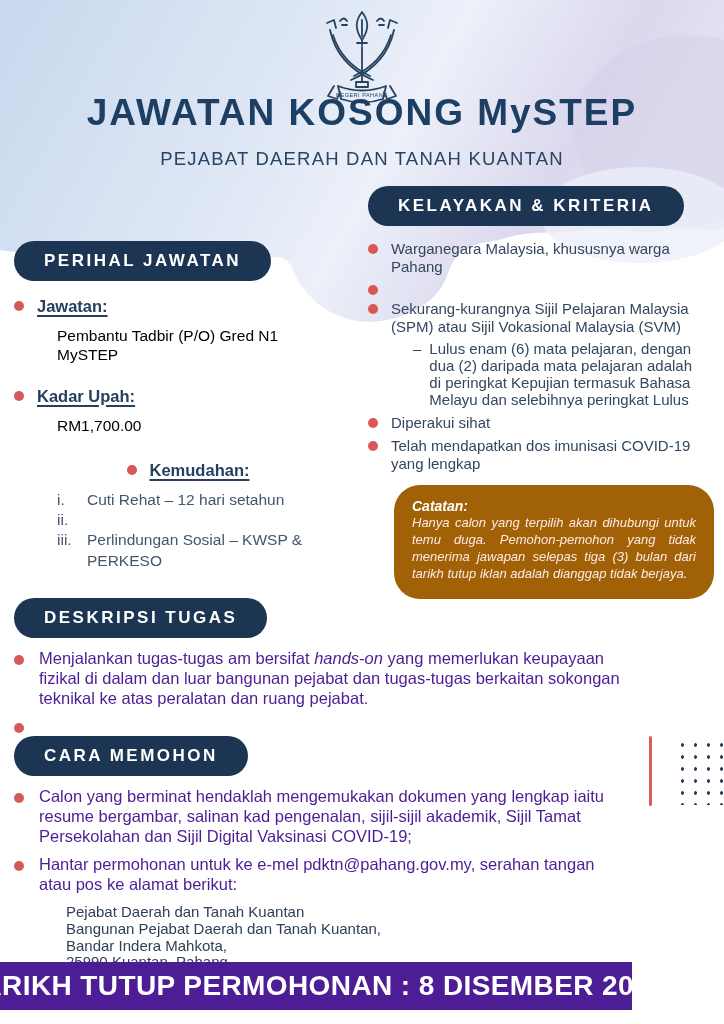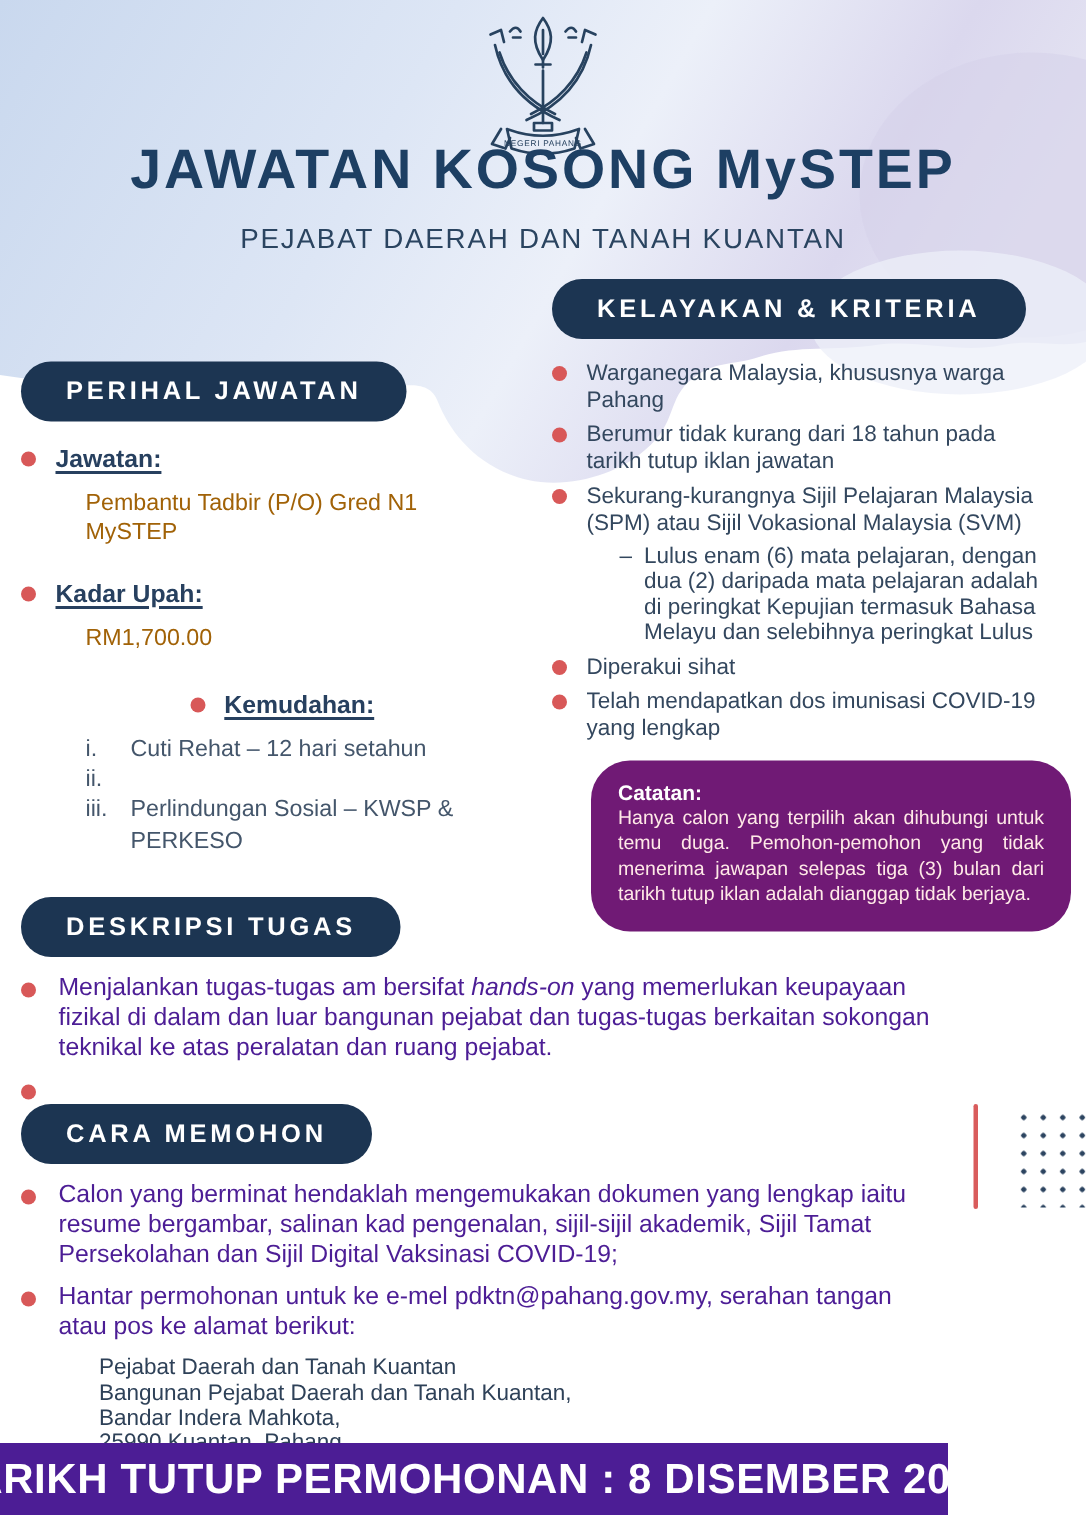--- a/index.html
+++ b/index.html
@@ -24,36 +24,36 @@
   }
   .left-col{position:absolute;left:14px;top:200px;width:348px;margin-top:41px;}
   .right-col{position:absolute;left:368px;top:186px;width:352px;}
 
   .dot-row{display:flex;align-items:flex-start;gap:13px;}
   .dot{flex:none;width:10px;height:10px;border-radius:50%;background:#d85858;margin-top:4px;}
   .label{
     font-size:16.5px;font-weight:bold;color:#27405f;
     text-decoration:underline;text-decoration-thickness:2px;text-underline-offset:3px;
   }
-  .value{margin:10px 0 0 43px;font-size:15.5px;color:#a16207;line-height:1.25;max-width:245px;}
+  .value{margin:10px 0 0 43px;font-size:15.5px;color:#000000;line-height:1.25;max-width:245px;}
   .mt16{margin-top:16px;} .mt22{margin-top:22px;} .mt26{margin-top:26px;justify-content:center;}
   .roman{margin:10px 0 0 43px;}
   .roman-row{display:flex;font-size:15.5px;color:#44566b;line-height:1.3;}
   .roman-num{flex:none;width:30px;}
   .roman-text{max-width:218px;}
 
   .k-list{margin-top:14px;}
   .k-item{display:flex;align-items:flex-start;gap:13px;margin-bottom:5px;font-size:15px;color:#33475e;line-height:1.2;}
   .k-text{max-width:302px;}
   .k-sub{display:flex;gap:8px;margin:0 0 5px 45px;font-size:15px;color:#33475e;line-height:1.13;max-width:282px;}
   .k-sub-dash{flex:none;}
 
   .note{
-    margin:12px 0 0 26px;width:284px;background:#701a75;border-radius:26px;
-    padding:13px 18px 16px 18px;color:#ffe9e7;
+    margin:12px 0 0 26px;width:284px;background:#a16207;border-radius:26px;
+    padding:13px 18px 16px 18px;color:#ffe9e7;font-style:italic;
   }
   .note-label{font-weight:bold;font-size:14px;color:#ffffff;line-height:1.25;}
   .note-text{font-size:13px;line-height:1.3;text-align:justify;}
 
   .deskripsi-sec{position:absolute;left:14px;top:598px;width:700px;}
   .cara-sec{position:absolute;left:14px;top:736px;width:660px;}
   .w-list{margin-top:11px;}
   .w-item{display:flex;align-items:flex-start;gap:15px;margin-bottom:9px;font-size:16.5px;color:#4c1d95;line-height:1.2;}
   .w-item .dot{margin-top:6px;}
   .w-text{max-width:605px;}
@@ -165,21 +165,20 @@
   <div class="right-col">
     <div class="pill">KELAYAKAN &amp; KRITERIA</div>
 
     <div class="k-list">
       <div class="k-item">
         <span class="dot"></span>
         <span class="k-text">Warganegara Malaysia, khususnya warga Pahang</span>
       </div>
       <div class="k-item">
         <span class="dot"></span>
-        <span class="k-text">Berumur tidak kurang dari 18 tahun pada tarikh tutup iklan jawatan</span>
       </div>
       <div class="k-item">
         <span class="dot"></span>
         <span class="k-text">Sekurang-kurangnya Sijil Pelajaran Malaysia (SPM) atau Sijil Vokasional Malaysia (SVM)</span>
       </div>
       <div class="k-sub">
         <span class="k-sub-dash">–</span>
         <span>Lulus enam (6) mata pelajaran, dengan dua (2) daripada mata pelajaran adalah di peringkat Kepujian termasuk Bahasa Melayu dan selebihnya peringkat Lulus</span>
       </div>
       <div class="k-item">

